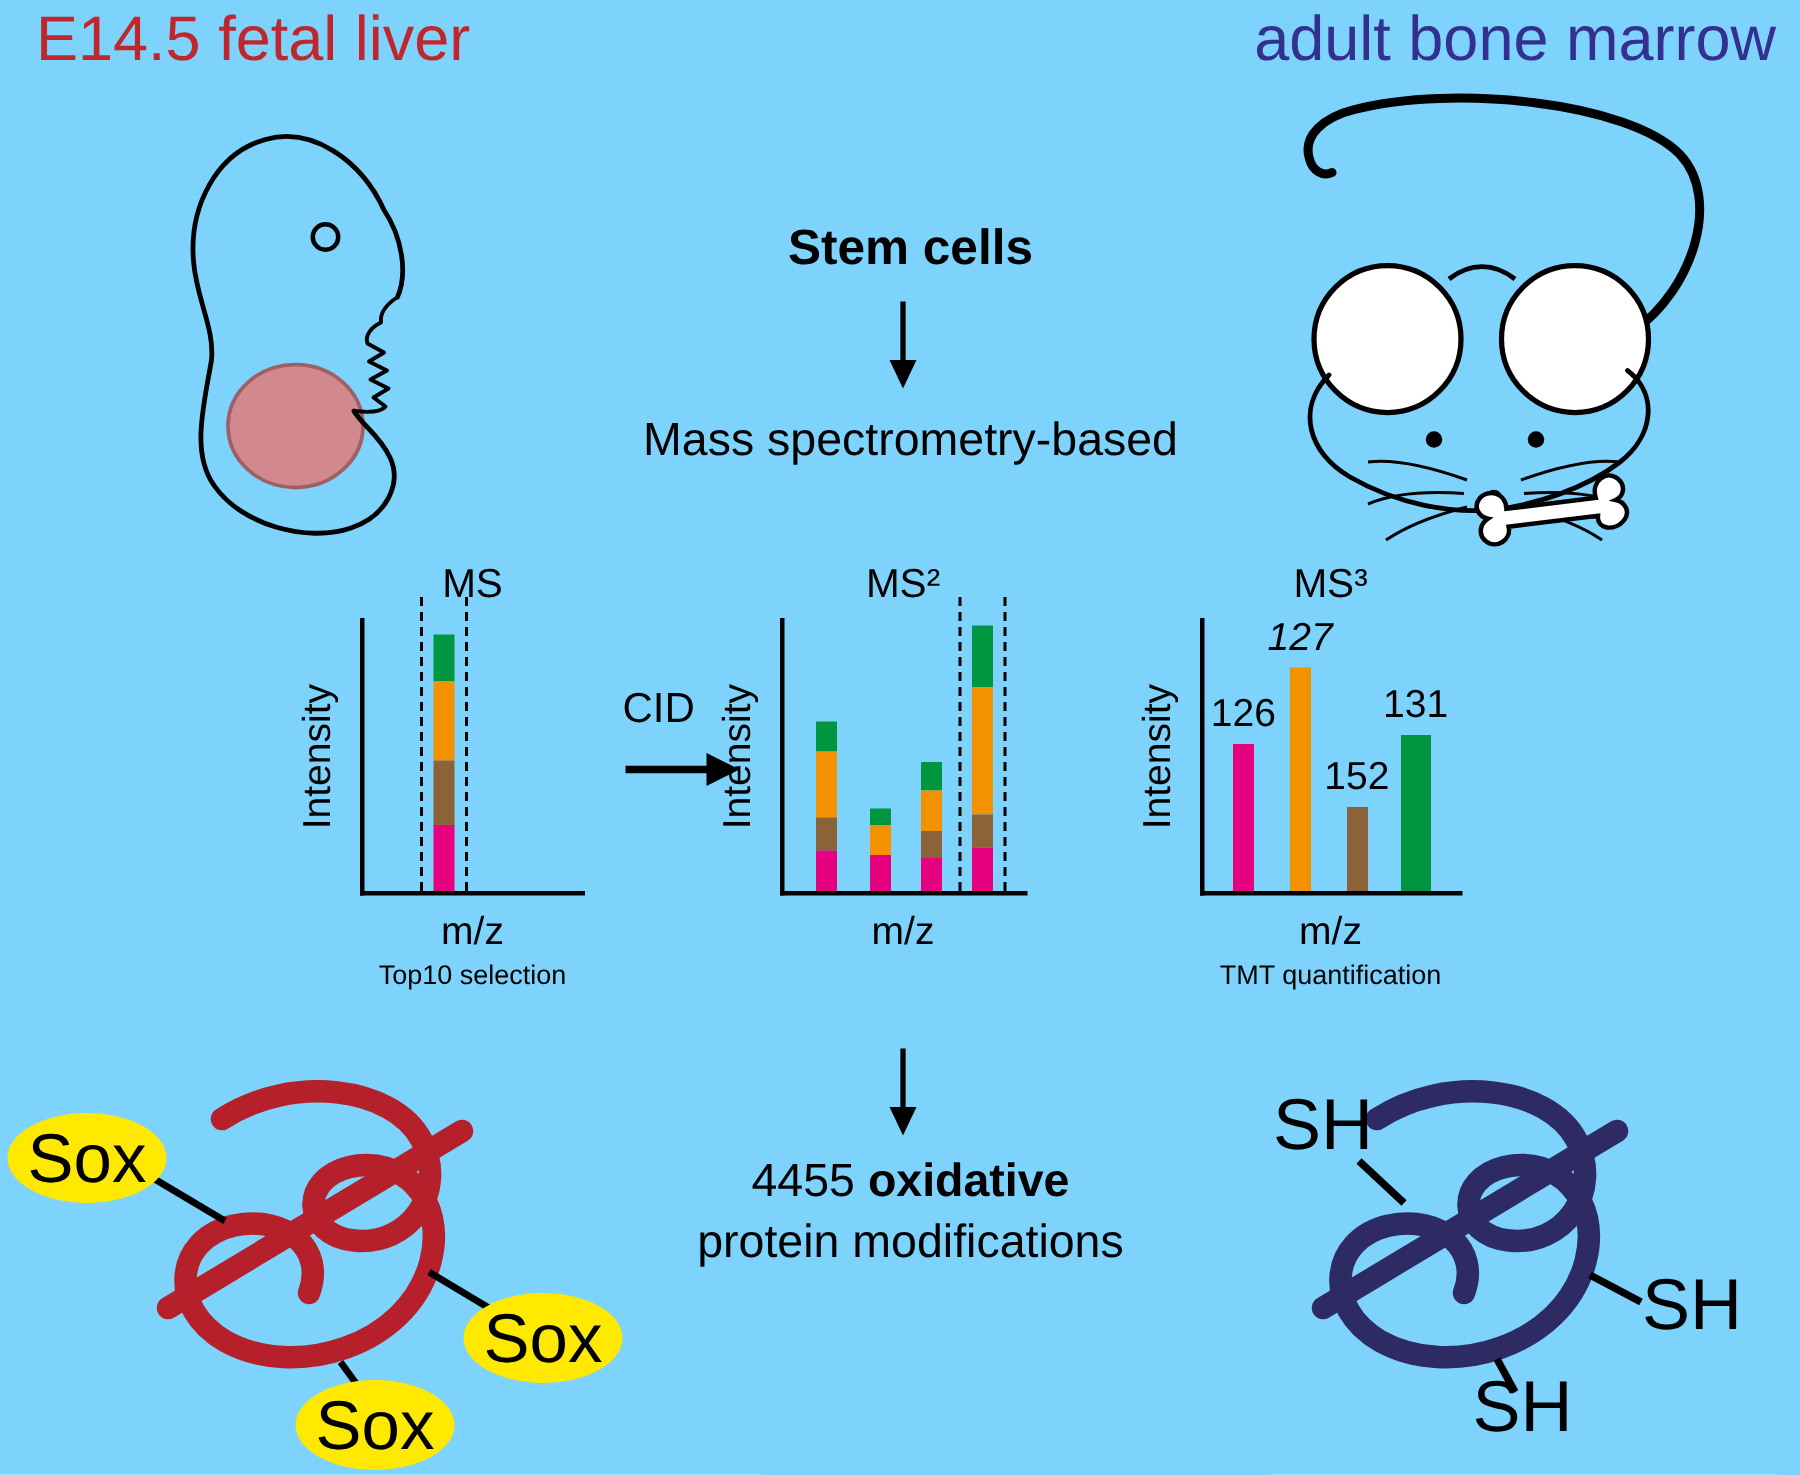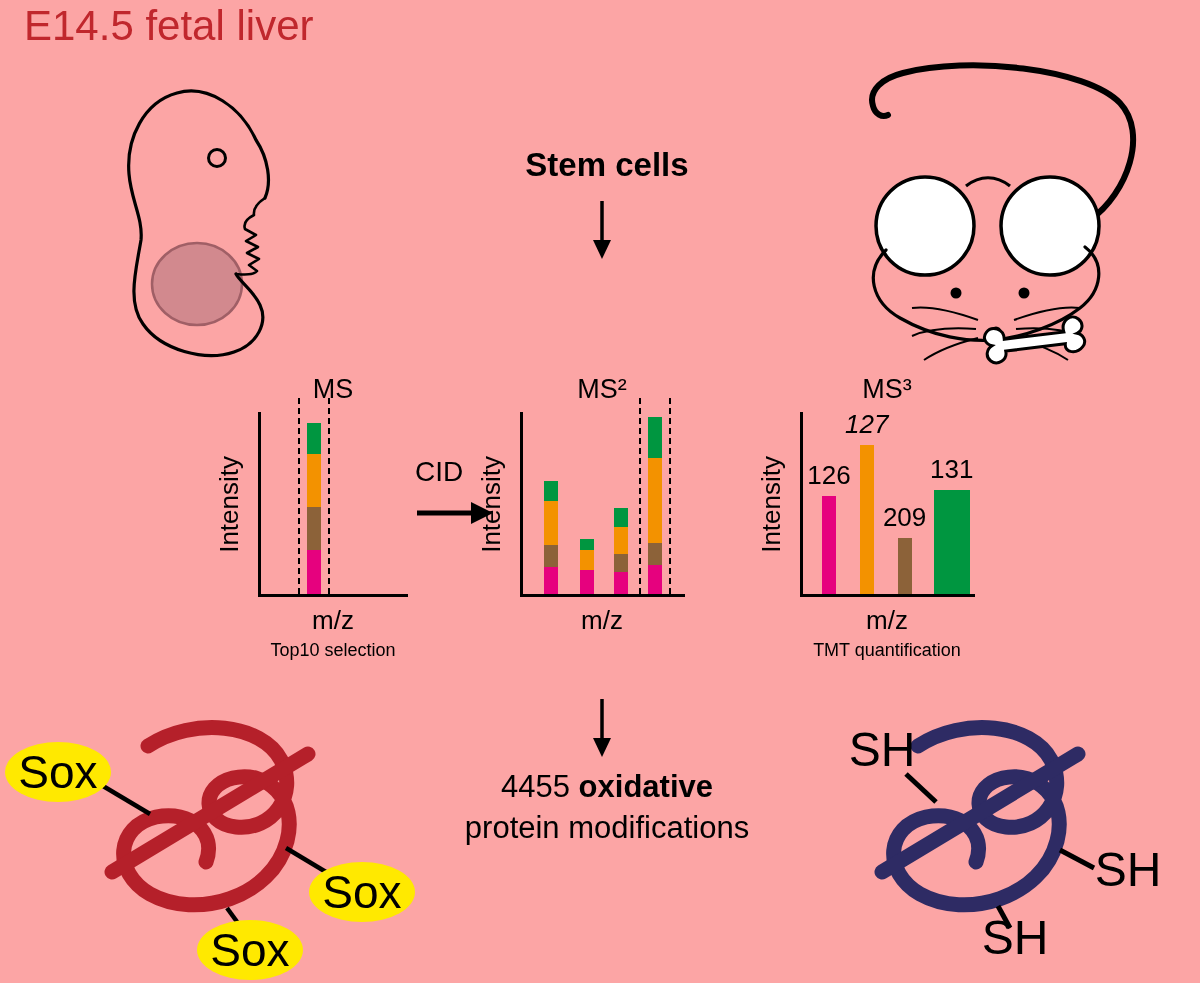--- a/index.html
+++ b/index.html
@@ -1,17 +1,17 @@
 <!DOCTYPE html>
 <html><head>
 <meta charset="utf-8">
 <style>
   * { margin:0; padding:0; box-sizing:border-box; }
   body { background:#fff; }
-  #figure { position:relative; width:1200px; height:983px; background:#fca5a5; overflow:hidden;
+  #figure { position:relative; width:1200px; height:983px; background:#7dd3fc; overflow:hidden;
             font-family:"Liberation Sans","DejaVu Sans",sans-serif; color:#000; }
   .abs { position:absolute; }
   .title { position:absolute; top:2px; font-size:42px; white-space:nowrap; }
   .left-title  { left:24px; }
   .right-title { right:16px; }
   .center-text { position:absolute; left:0; width:100%; text-align:center;padding-left:14px; }
   .stem   { top:146px; font-size:33px; font-weight:bold; }
   .ms-text{ top:272px; font-size:31px; line-height:41px; }
   .result-text { top:766px; font-size:31px; line-height:41px; }
 
@@ -32,20 +32,21 @@
   .arrow-block { position:absolute; width:90px; text-align:left; font-size:28px; }
   .arrow-block svg { margin-top:11px; }
   svg text { font-family:"Liberation Sans","DejaVu Sans",sans-serif; }
 </style>
 </head>
 <body>
 
 <div id="figure">
 
   <div class="title left-title" style="color:#c0272d">E14.5 fetal liver</div>
+  <div class="title right-title" style="color:#343090">adult bone marrow</div>
 
   <svg class="abs" style="left:115px; top:72px" width="200" height="300" viewBox="0 0 200 300">
     <ellipse cx="82" cy="212" rx="45" ry="41" fill="#d2898e" stroke="#a05f66" stroke-width="2.5"></ellipse>
     <path d="M150,126 C157,110 153,86 141,68 C126,35 93,12 62,21 C29,30 11,66 14,102
              C16,128 28,146 26,168 C21,198 12,230 28,252 C46,278 90,290 119,280
              C143,272 153,250 145,233 C138,218 126,211 121,202" fill="none" stroke="#000" stroke-width="3.2" stroke-linecap="round"></path>
     <path d="M150,126 C144,130 138,136 139,143 C133,146 128,151 130,157
              L141,163 L131,169 L143,175 L132,181 L144,187 L134,193 L142,199
              C139,203 130,203 121,202" fill="none" stroke="#000" stroke-width="2.6" stroke-linejoin="round"></path>
     <circle cx="102" cy="86" r="8.5" fill="none" stroke="#000" stroke-width="3"></circle>
@@ -77,23 +78,24 @@
   </svg>
 
   <div class="center-text stem">Stem cells</div>
 
   <svg class="abs" style="left:589px; top:200px" width="26" height="60" viewBox="0 0 26 60">
     <line x1="13" y1="1" x2="13" y2="42" stroke="#000" stroke-width="3.5"></line>
     <path d="M4,40 L13,59 L22,40 Z" fill="#000"></path>
   </svg>
 
   <div class="center-text ms-text">
-  </div>
-
-  <div class="chart" style="left:200px">
+    <div>Mass spectrometry-based</div>
+  </div>
+
+  <div class="chart" style="left:182px">
     <div class="chart-title" style="left:133px">MS</div>
     <div class="ylabel-box">
       <span class="vert">Intensity</span>
       </div>
     <div class="plot" style="width:150px">
         <div class="dash-window" style="left: calc(31% - 9px); width: 32px;"></div>
         <div class="bar" style="left: 31%; width: 14px; height: 94%;">
           <div class="seg" style="flex-grow: 24; background: rgb(230, 1, 126);"></div>
           <div class="seg" style="flex-grow: 24; background: rgb(140, 98, 57);"></div>
           <div class="seg" style="flex-grow: 29; background: rgb(243, 146, 0);"></div>
@@ -156,23 +158,23 @@
         <div class="bar" style="left: 11%; width: 14px; height: 54%;">
           <div class="seg" style="flex-grow: 54; background: rgb(230, 1, 126);"></div>
           <div class="bar-label">126</div>
         </div>
         <div class="bar" style="left: 33%; width: 14px; height: 82%; font-style: italic;">
           <div class="seg" style="flex-grow: 82; background: rgb(243, 146, 0);"></div>
           <div class="bar-label">127</div>
         </div>
         <div class="bar" style="left: 55%; width: 14px; height: 31%;">
           <div class="seg" style="flex-grow: 31; background: rgb(140, 98, 57);"></div>
-          <div class="bar-label">209</div>
-        </div>
-        <div class="bar" style="left: 76%; width: 36px; height: 57%; align-items: center;">
+          <div class="bar-label">152</div>
+        </div>
+        <div class="bar" style="left: 76%; width: 20px; height: 57%; align-items: center;">
           <div class="seg" style="flex-grow: 57; background: rgb(0, 150, 64);"></div>
           <div class="bar-label">131</div>
         </div>
       </div>
     <div class="xlabel" style="left:145px">m/z</div>
     <div class="caption" style="left:145px">TMT quantification</div>
   </div>
 
   <svg class="abs" style="left:589px; top:698px" width="26" height="60" viewBox="0 0 26 60">
     <line x1="13" y1="1" x2="13" y2="42" stroke="#000" stroke-width="3.5"></line>

